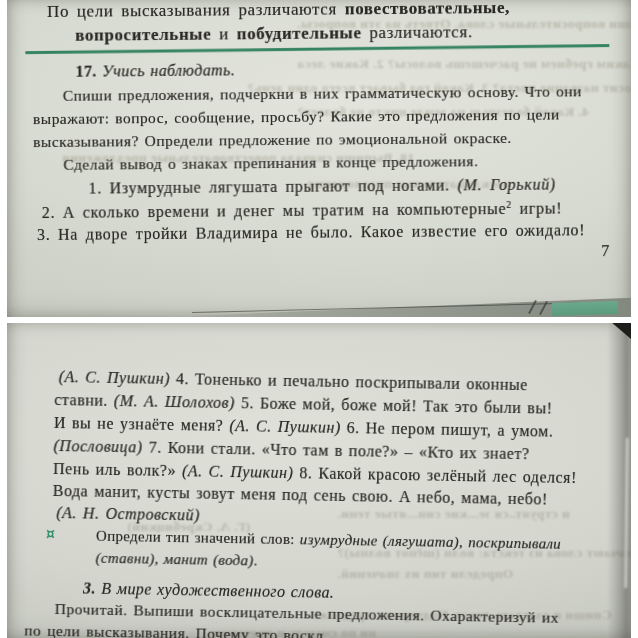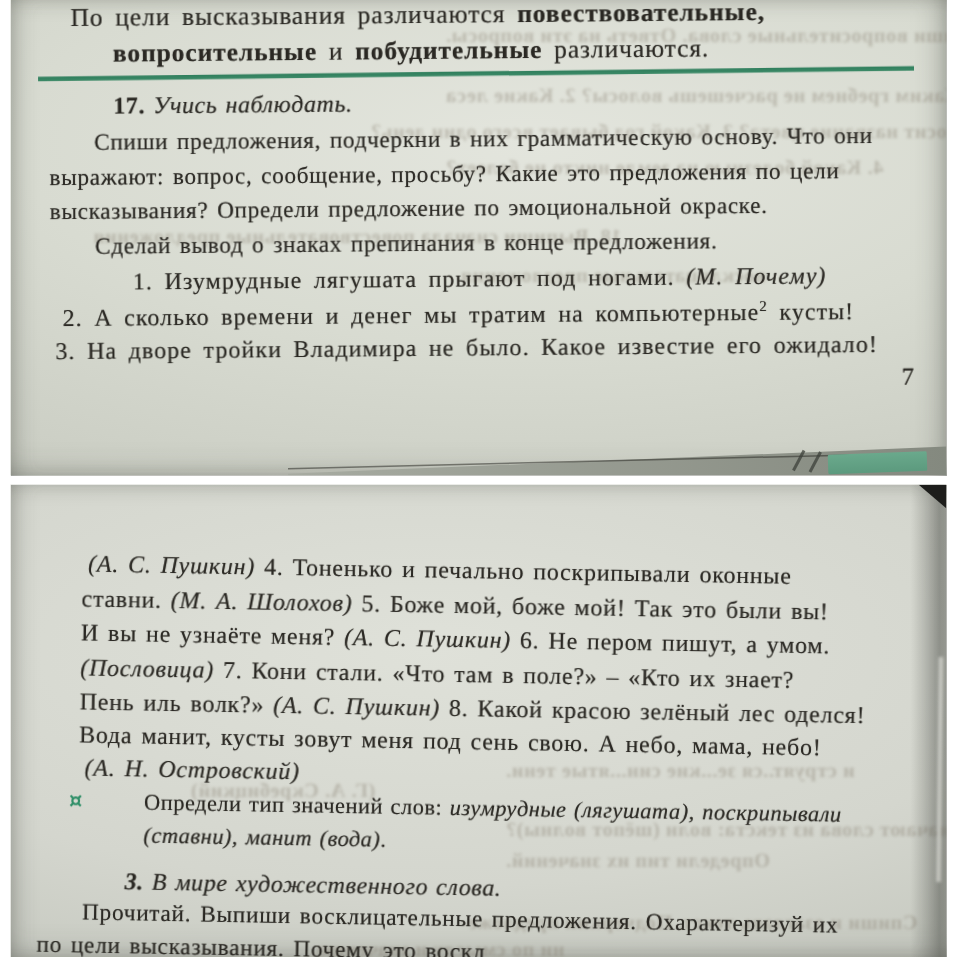--- a/index.html
+++ b/index.html
@@ -93,22 +93,22 @@
   <div class="text-layer" id="top-text">
     <div class="rule" id="rule" style="background: linear-gradient(rgb(47, 126, 92), rgb(61, 138, 104));"></div>
     <div class="page-num">7</div>
   <div class="tline t-head" style="left: 40px; top: 2px;"><span>По цели высказывания различаются </span><span class="seg-b">повествовательные,</span></div>
       <div class="tline t-head" style="left: 68px; top: 26px;"><span class="seg-b">вопросительные</span><span> и </span><span class="seg-b">побудительные</span><span> различаются.</span></div>
       <div class="tline t-ex15" style="left: 68px; top: 63px;"><span class="seg-b">17. </span><span class="seg-i">Учись наблюдать.</span></div>
       <div class="tline t-instr" style="left: 55px; top: 87px;"><span>Спиши предложения, подчеркни в них грамматическую основу. Что они</span></div>
       <div class="tline t-instr" style="left: 25px; top: 110px;"><span>выражают: вопрос, сообщение, просьбу? Какие это предложения по цели</span></div>
       <div class="tline t-instr" style="left: 25px; top: 133px;"><span>высказывания? Определи предложение по эмоциональной окраске.</span></div>
       <div class="tline t-instr" style="left: 55px; top: 156px;"><span>Сделай вывод о знаках препинания в конце предложения.</span></div>
-      <div class="tline t-sent" style="left: 80px; top: 180px;"><span>1. Изумрудные лягушата прыгают под ногами. </span><span class="seg-i">(М. Почему)</span></div>
-      <div class="tline t-sent" style="left: 33px; top: 203px;"><span>2. А сколько времени и денег мы тратим на компьютерные</span><span class="seg-sup">2</span><span> кусты!</span></div>
+      <div class="tline t-sent" style="left: 80px; top: 180px;"><span>1. Изумрудные лягушата прыгают под ногами. </span><span class="seg-i">(М. Горький)</span></div>
+      <div class="tline t-sent" style="left: 33px; top: 203px;"><span>2. А сколько времени и денег мы тратим на компьютерные</span><span class="seg-sup">2</span><span> игры!</span></div>
       <div class="tline t-sent" style="left: 28px; top: 226px;"><span>3. На дворе тройки Владимира не было. Какое известие его ожидало!</span></div>
     </div>
   <div class="page-edge"></div>
   <div class="edge-line"></div>
   <div class="hatch h1"></div>
   <div class="hatch h2"></div>
   <div class="tab" id="tab" style="background: linear-gradient(rgb(106, 169, 140), rgb(92, 154, 126));"></div>
 </div>
 
 <div class="photo photo-bottom" id="photo-bottom">

